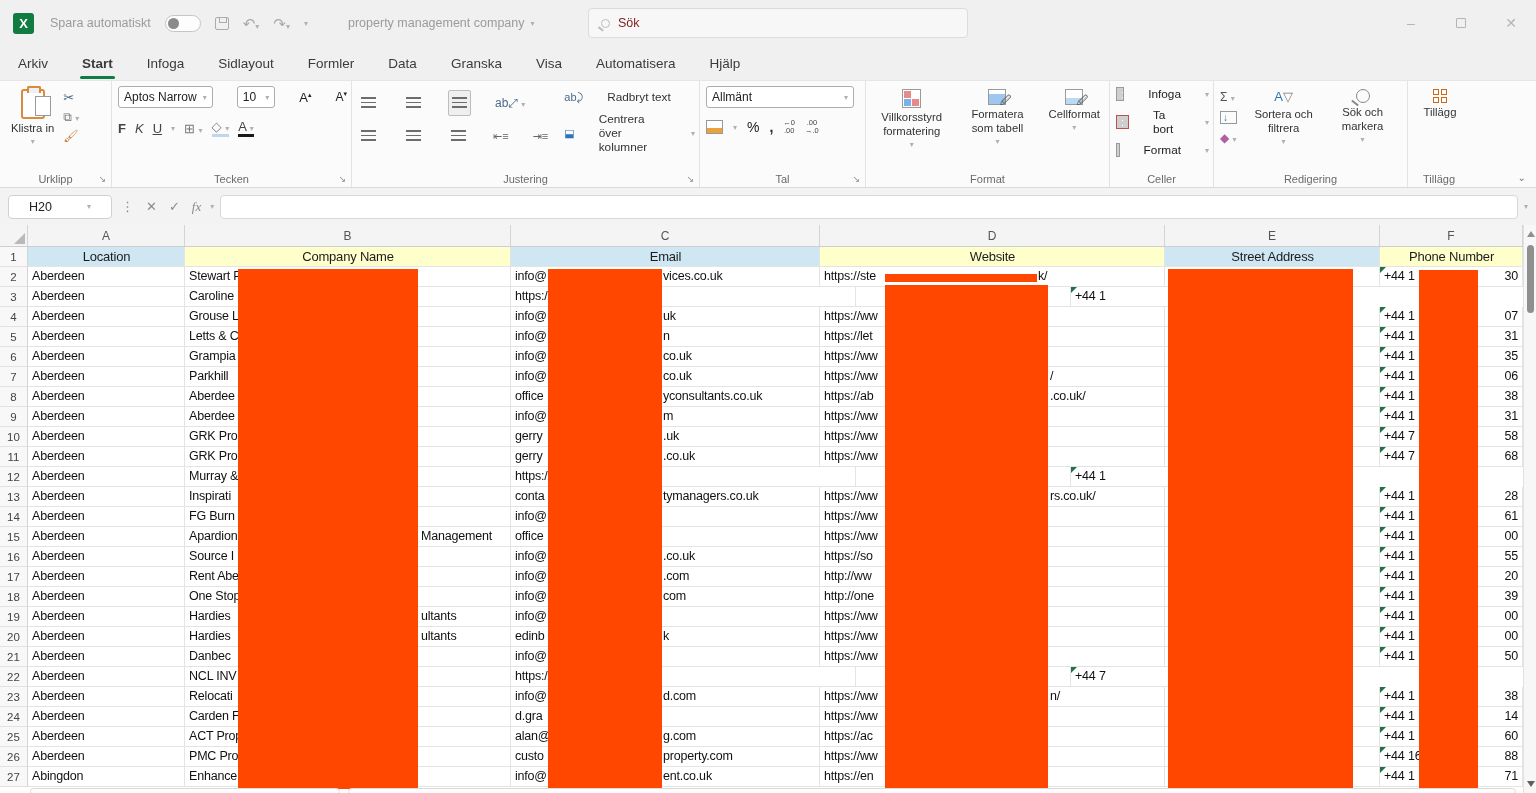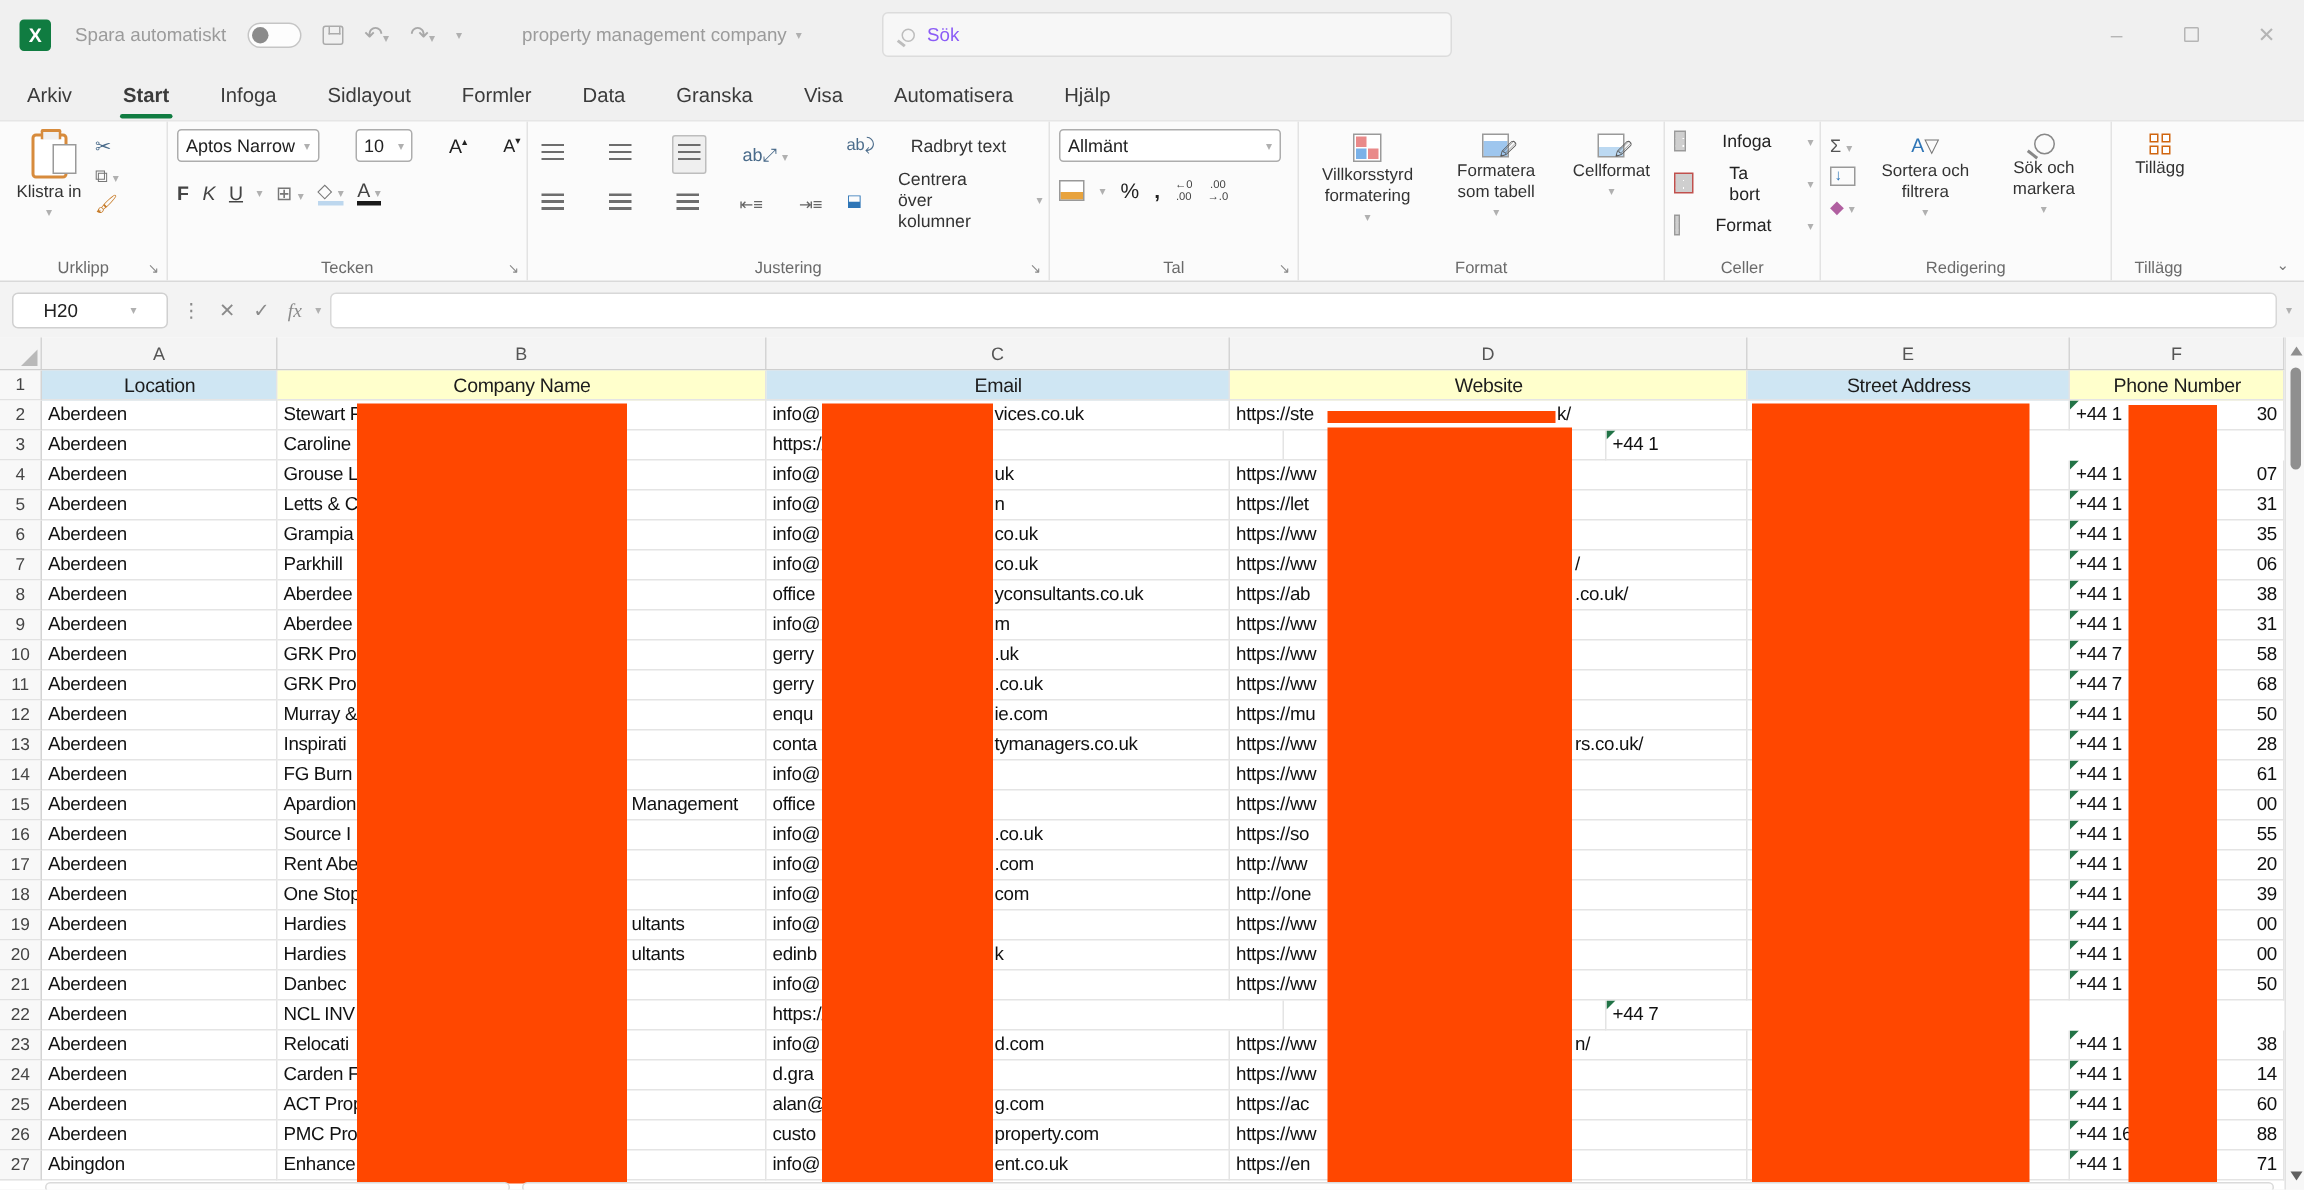--- a/index.html
+++ b/index.html
@@ -13,21 +13,21 @@
     color:#fff; font-weight:bold; font-size:13px; display:flex; align-items:center; justify-content:center; }
   .qat { display:flex; align-items:center; gap:14px; margin-left:16px; color:#9b9b9b; font-size:12.5px; }
   .toggle { width:36px; height:17px; border:1px solid #c5c5c5; border-radius:9px; background:#fdfdfd; position:relative; }
   .toggle .knob { position:absolute; left:2px; top:2px; width:11px; height:11px; border-radius:50%; background:#8b8b8b; }
   .ico { color:#a9a9a9; font-size:15px; line-height:1; }
   .save-ico { width:14px; height:13px; border:1.5px solid #ababab; border-radius:2px; position:relative; }
   .save-ico:before { content:""; position:absolute; left:3px; top:0; width:6px; height:4px; border:1.5px solid #ababab; border-top:none; }
   .chev { font-size:8px; color:#b0b0b0; }
   .doctitle { position:absolute; left:348px; top:16px; color:#9b9b9b; font-size:12.5px; display:flex; gap:6px; align-items:center; }
   .searchbox { position:absolute; left:588px; top:8px; width:380px; height:30px; border:1px solid #dcdcdc;
-    border-radius:4px; background:#f7f7f7; display:flex; align-items:center; gap:8px; padding-left:12px; color:#8b5cf6; font-size:12.5px; }
+    border-radius:4px; background:#f7f7f7; display:flex; align-items:center; gap:8px; padding-left:12px; color:#7f1d1d; font-size:12.5px; }
   .mag { width:9px; height:9px; border:1.5px solid #bdbdbd; border-radius:50%; position:relative; }
   .mag:after { content:""; position:absolute; left:-4px; top:8px; width:6px; height:1.5px; background:#bdbdbd; transform:rotate(38deg); }
   .winbtns { position:absolute; right:0; top:0; height:46px; display:flex; }
   .winbtn { width:50px; height:46px; display:flex; align-items:center; justify-content:center; color:#b5b5b5; font-size:14px; }
   .maxsq { width:10px; height:10px; border:1.3px solid #b5b5b5; border-radius:1px; }
 
   
   .menubar { height:34px; display:flex; align-items:center; gap:30px; padding-left:16px; background:#f0f0f0; font-size:13.5px; color:#3b3b3b; }
   .mtab { position:relative; padding:6px 2px; cursor:default; }
   .mtab.active { font-weight:bold; }
@@ -439,21 +439,20 @@
           <div class="cell" style="width: 326px;">GRK Pro</div>
           <div class="cell" style="width: 309px;">gerry<span class="sfx" style="left: 152px;">.co.uk</span></div>
           <div class="cell" style="width: 345px;">https://ww</div>
           <div class="cell" style="width: 215px;"></div>
           <div class="cell err" style="width: 143px;">+44 7<span class="sfx" style="right: 4px;">68</span></div>
         </div>
         <div class="grow">
           <div class="rnum">12</div>
           <div class="cell" style="width: 157px;">Aberdeen</div>
           <div class="cell" style="width: 326px;">Murray &amp;</div>
-          <div class="cell" style="width: 309px;">enqu<span class="sfx" style="left: 152px;">ie.com</span></div>
           <div class="cell" style="width: 345px;">https://mu</div>
           <div class="cell" style="width: 215px;"></div>
           <div class="cell err" style="width: 143px;">+44 1<span class="sfx" style="right: 4px;">50</span></div>
         </div>
         <div class="grow">
           <div class="rnum">13</div>
           <div class="cell" style="width: 157px;">Aberdeen</div>
           <div class="cell" style="width: 326px;">Inspirati</div>
           <div class="cell" style="width: 309px;">conta<span class="sfx" style="left: 152px;">tymanagers.co.uk</span></div>
           <div class="cell" style="width: 345px;">https://ww<span class="sfx" style="left: 230px;">rs.co.uk/</span></div>

